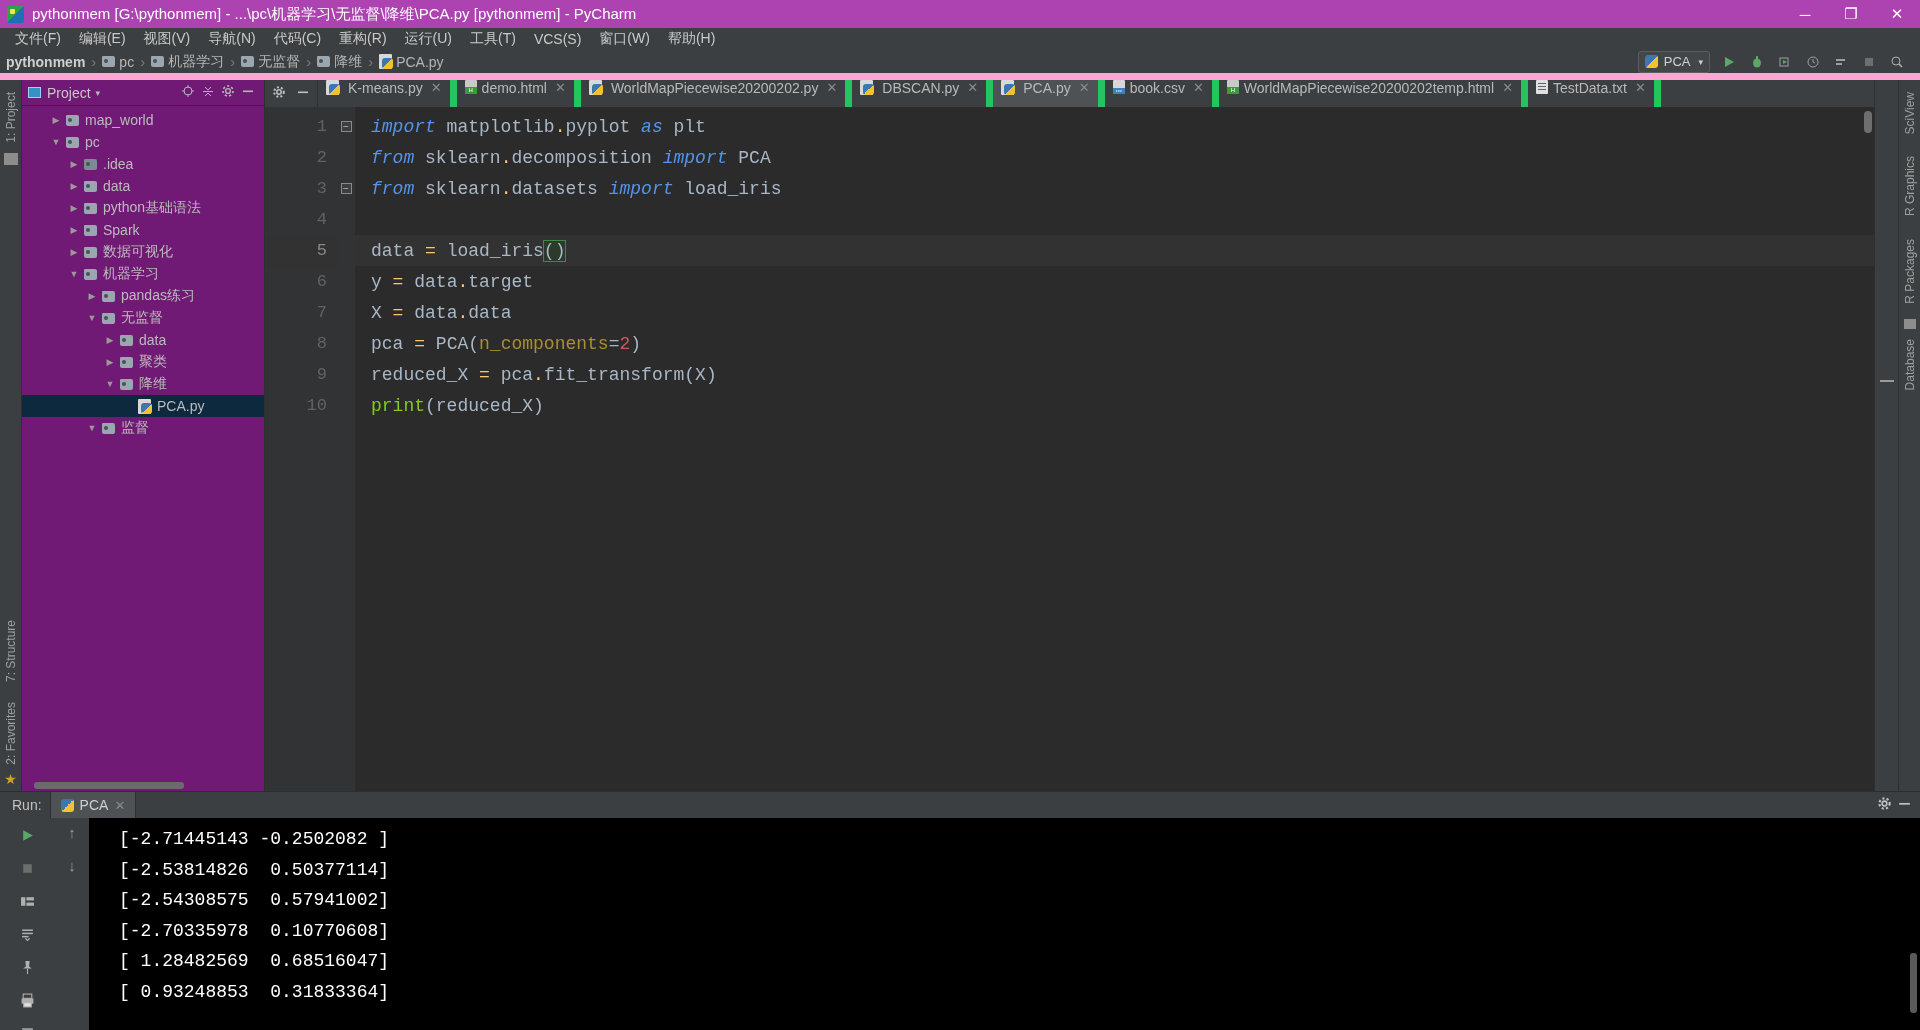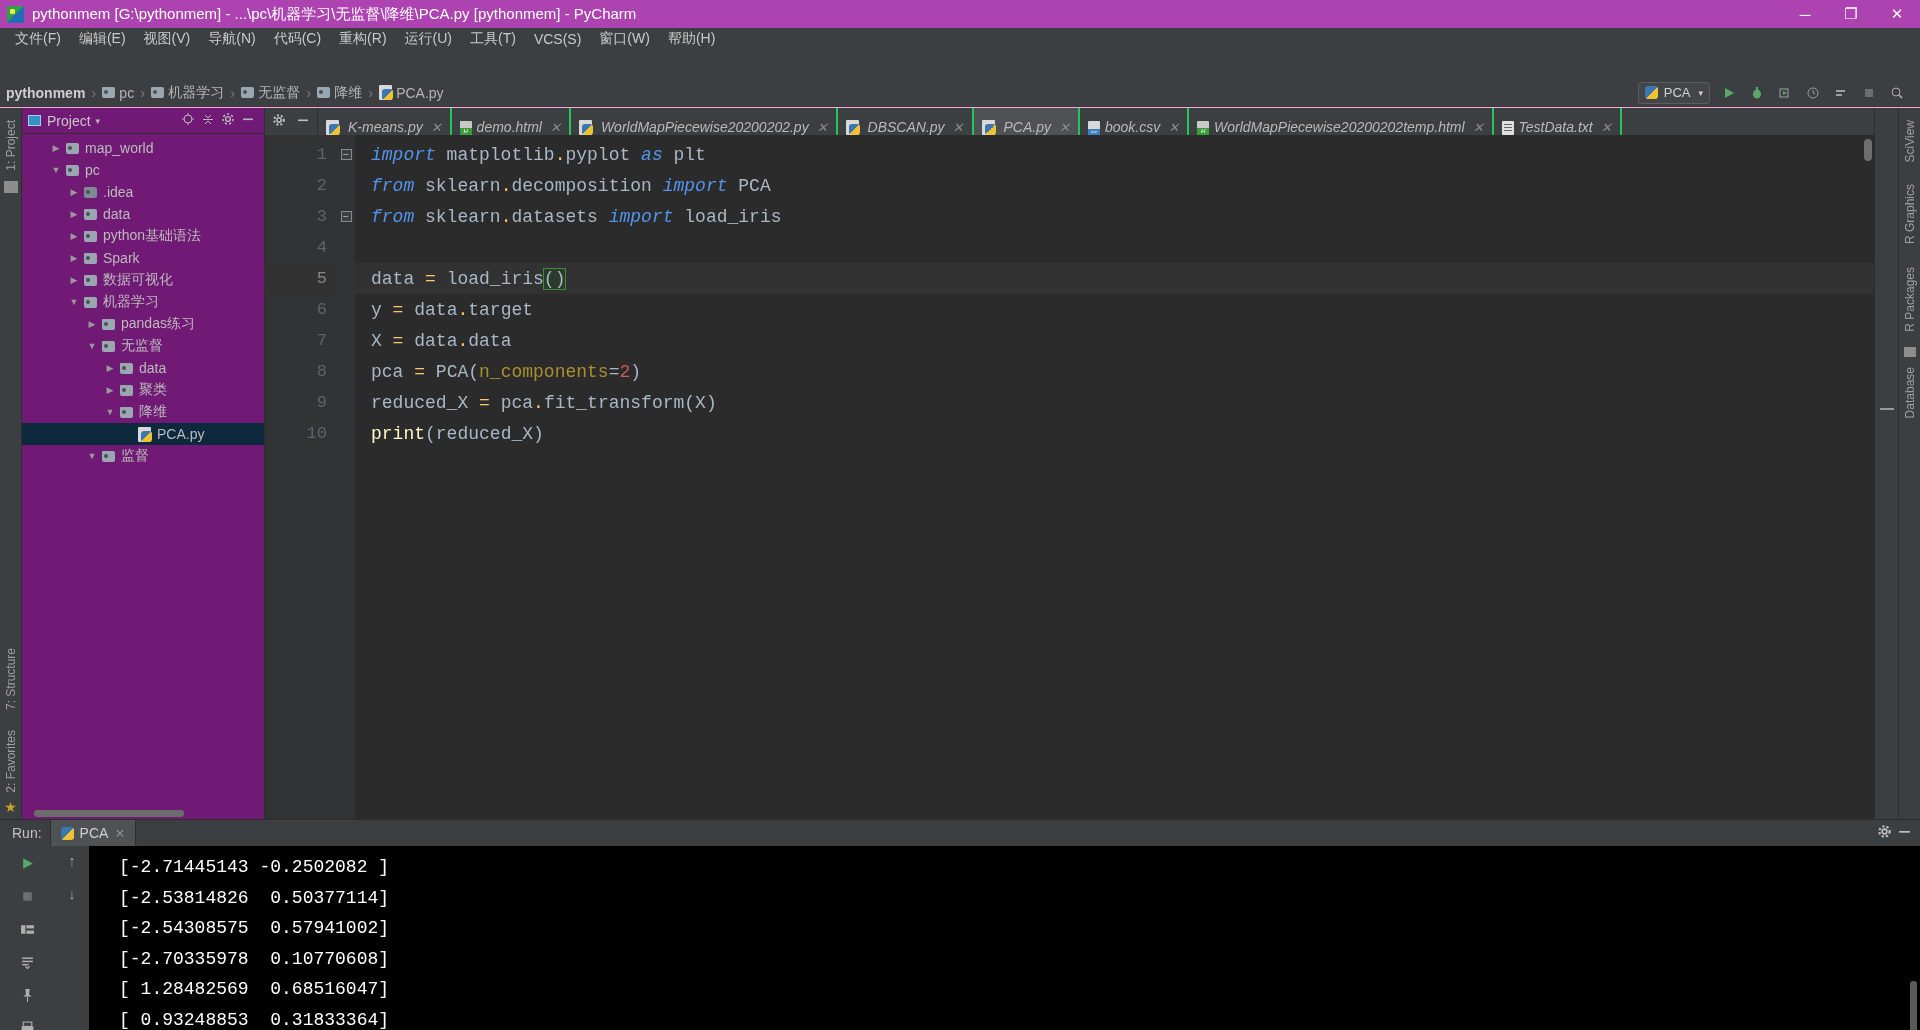--- a/index.html
+++ b/index.html
@@ -26,21 +26,21 @@
   #titlebar .ttext { flex:1 1 auto; white-space:nowrap; overflow:hidden; }
   #winbtns { display:flex; height:28px; }
   #winbtns div {
     width:46px; height:28px; display:flex; align-items:center; justify-content:center;
     color:#fff; font-size:15px;
   }
   
   #menubar { height:22px; background:#3c3f41; display:flex; align-items:center; padding-left:6px; }
   #menubar .mi { padding:2px 9px; font-size:14px; color:#c9c9c9; white-space:nowrap;}
   
-  #navbar { height:30px; background:#3c3f41; display:flex; align-items:center; padding-left:6px; border-bottom:1px solid #f9a8d4;margin-top:28px;}
+  #navbar { height:30px; background:#3c3f41; display:flex; align-items:center; padding-left:6px; border-bottom:7px solid #f9a8d4;}
   #crumbs { display:flex; align-items:center; flex:1 1 auto; gap:0; }
   #crumbs .crumb { display:flex; align-items:center; font-size:14px; color:#b5b5b5; white-space:nowrap;}
   #crumbs .crumb.bold { font-weight:bold; color:#cfcfcf; }
   #crumbs .sep { color:#7a7a7a; padding:0 6px; }
   .ficon { width:13px;height:11px;background:#9aa7b0;border-radius:1px 2px 2px 2px;
     margin-right:4px; position:relative; display:inline-block;}
   .ficon::before{content:"";position:absolute;left:2px;top:3px;width:4px;height:4px;background:#4a5156;border-radius:50%;}
   .pyicon{ width:13px;height:15px; margin-right:4px; position:relative; display:inline-block;
      background:#d9d9d9; border-radius:1px;}
   .pyicon::after{content:"";position:absolute;right:-1px;bottom:0px;width:11px;height:11px;
@@ -70,22 +70,22 @@
   #tree{ flex:1 1 auto; overflow:hidden; padding-top:3px; position:relative;}
   .row{ height:22px; display:flex; align-items:center; font-size:14px; color:#bbbbbb; white-space:nowrap;}
   .row.sel{ background:#0d293e; }
   .arrow{ width:12px; text-align:center; font-size:9px; color:#9a9a9a; flex:0 0 12px;}
   .arrow.empty{ color:transparent; }
   #hscroll{ position:absolute; left:12px; bottom:2px; width:150px; height:7px; background:#6b6b6b; border-radius:3px;}
   
   #editor{ flex:1 1 auto; display:flex; flex-direction:column; min-width:0; background:#2b2b2b;}
   #tabs{ height:27px; background:#3c3f41; display:flex; align-items:stretch; overflow:hidden;}
   #tabs .gearcol{display:flex;align-items:center;padding:0 7px;gap:10px;color:#b4b4b4;font-size:13px;border-right:1px solid #2e2e2e;}
-  .tab{ display:flex;align-items:flex-end;padding:0 8px;gap:5px;font-size:14px;color:#b9b9b9;
-        border-right:2px solid #22c55e; white-space:nowrap; background:#3c3f41;font-style:italic;}
+  .tab{ display:flex;align-items:flex-start;padding:0 8px;gap:5px;font-size:14px;color:#b9b9b9;
+        border-right:7px solid #22c55e; white-space:nowrap; background:#3c3f41;}
   .tab.active{ background:#4e5254; }
   .tab .x{ color:#8b8b8b; font-size:13px; margin-left:3px;}
   .htmlicon{width:12px;height:14px;background:#c9c9c9;border-radius:1px;position:relative;display:inline-block;}
   .htmlicon::after{content:"H";position:absolute;left:0;bottom:0;width:12px;height:7px;background:#3a9c3a;
      color:#fff;font-size:6px;line-height:7px;text-align:center;}
   .csvicon{width:12px;height:14px;background:#d8d8d8;border-radius:1px;position:relative;display:inline-block;}
   .csvicon::after{content:"csv";position:absolute;left:0;bottom:0;width:12px;height:6px;background:#3f7fbf;
      color:#fff;font-size:4px;line-height:6px;text-align:center;}
   .txticon{width:12px;height:14px;background:#e0e0e0;border-radius:1px;display:inline-block;position:relative;}
   .txticon::after{content:"";position:absolute;left:2px;top:3px;width:8px;height:1px;
@@ -96,21 +96,21 @@
        color:#606366; font-size:17px; font-family:"Liberation Mono", monospace;}
   .gl.cur{ background:#323232; color:#888;}
   #foldcol{width:18px;background:#313335;flex:0 0 18px;padding-top:4px;position:relative;}
   .fold{height:31px;display:flex;align-items:center;justify-content:center;}
   .foldbox{width:11px;height:11px;border:1px solid #8a8a8a;color:#c0c0c0;font-size:10px;
      line-height:9px;text-align:center;background:#3c3f41;}
   #codearea{ flex:1 1 auto; padding-top:4px; position:relative; overflow:hidden;}
   .cl{ height:31px; display:flex; align-items:center; padding-left:16px;
        font-family:"Liberation Mono", monospace; font-size:18px; color:#a9b7c6; white-space:pre;}
   .cl.cur{ background:#323232; }
-  .kw{color:#fef9c3;} .kwi{color:#5394ec;font-style:italic;} .num{color:#cd5a5a;} .par{color:#aa8f2f;} .yel{color:#ffc66d;}
+  .kw{color:#84cc16;} .kwi{color:#5394ec;font-style:italic;} .num{color:#cd5a5a;} .par{color:#aa8f2f;} .yel{color:#ffc66d;}
   .brkt{ outline:1px solid #3f8a3f; background:#2b3a2b;}
   #vscroll{ position:absolute; right:2px; top:4px; width:8px; height:22px; background:#6e6e6e;border-radius:4px;}
   #editorRight{width:24px;background:#3c3f41;border-left:1px solid #2e2e2e;position:relative;}
   #editorRight .mk{position:absolute;right:4px;top:300px;width:14px;height:2px;background:#9a9a9a;}
   
   #run{ height:264px; background:#3c3f41; display:flex; flex-direction:column; border-top:1px solid #2e2e2e;}
   #runhdr{ height:26px; display:flex; align-items:center; background:#3c3f41; }
   #runhdr .lbl{ padding:0 8px 0 12px; font-size:14px; color:#c0c0c0;}
   #runhdr .rtab{ display:flex;align-items:center;gap:6px;padding:0 10px;height:26px;
      background:#4e5254;font-size:14px;color:#cfcfcf;}

